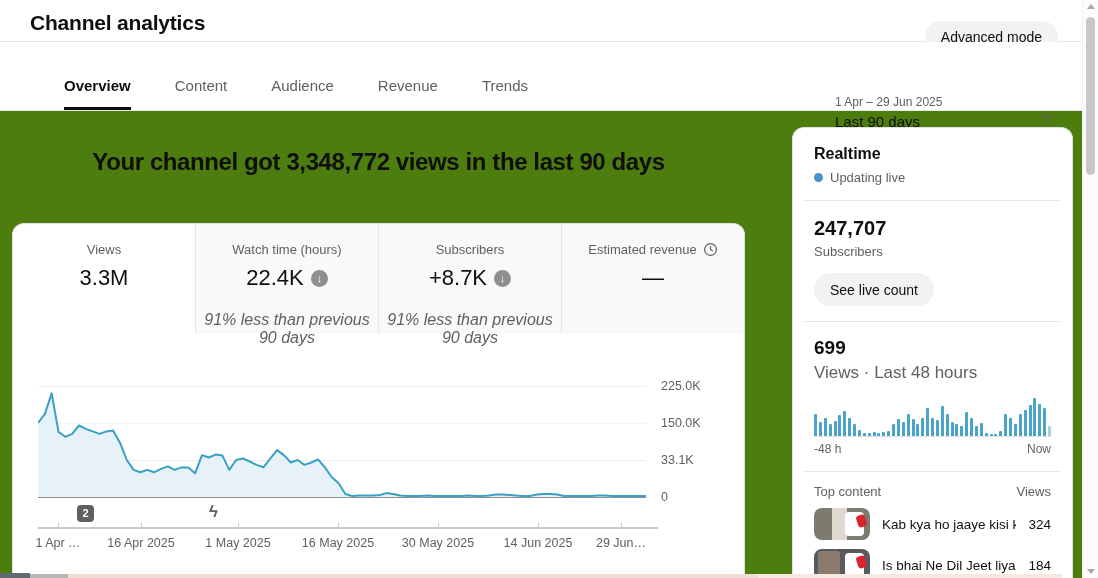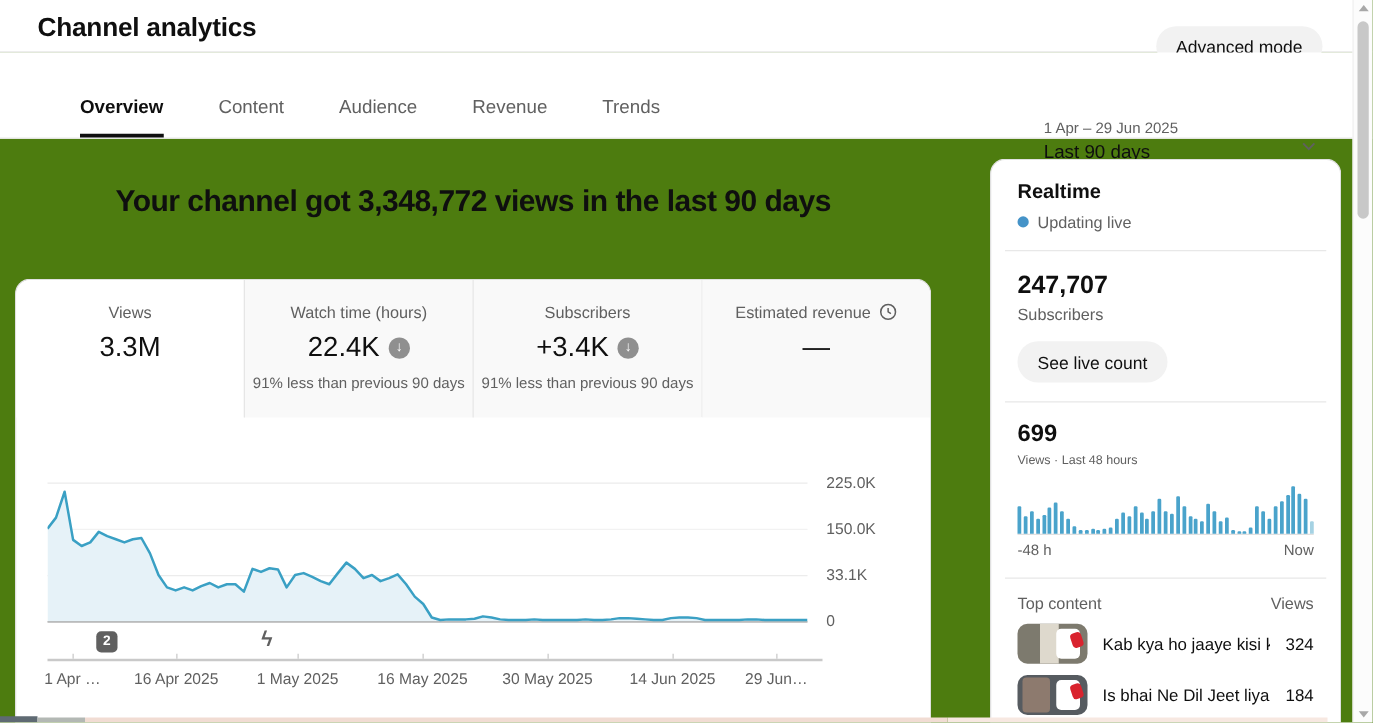--- a/index.html
+++ b/index.html
@@ -27,21 +27,21 @@
 
   
   .big-card{position:absolute;left:12px;top:223px;width:733px;height:356px;border:1px solid #e0e0e0;border-bottom:none;border-radius:12px 12px 0 0;background:#fff;box-sizing:border-box;}
   .metric-row{display:flex;height:110px;}
   .metric-card{flex:1;text-align:center;background:#f9f9f9;border-left:1px solid #e6e6e6;cursor:pointer;}
   .metric-card:first-child{border-left:none;border-top-left-radius:12px;}
   .metric-card:last-child{border-top-right-radius:12px;}
   .metric-card.active{background:#fff;}
   .m-label{margin-top:18px;font-size:13px;color:#606060;display:flex;justify-content:center;align-items:center;gap:6px;}
   .m-value{margin-top:8px;font-size:22px;color:#0f0f0f;display:flex;justify-content:center;align-items:center;gap:7px;}
-  .m-sub{margin-top:8px;font-size:12px;color:#606060;}
+  .m-sub{margin-top:20px;font-size:16px;font-style:italic;color:#606060;}
   .arrow-circle{width:17px;height:17px;border-radius:50%;background:#8f8f8f;color:#fff;font-size:11px;line-height:17px;display:inline-block;font-style:normal;}
   .clock-icon svg{display:block;}
 
   
   .gridline{position:absolute;left:25px;width:608px;height:1px;}
   .g-225{top:162px;background:#ececec;}
   .g-150{top:199px;background:#f2f2f2;}
   .g-75{top:236px;background:#ececec;}
   .g-0{top:273px;background:#8f8f8f;}
   #line-chart{position:absolute;left:25px;top:150px;}
@@ -55,21 +55,21 @@
   
   .rt-card{position:absolute;left:792px;top:127px;width:281px;height:452px;border:1px solid #e0e0e0;border-bottom:none;border-radius:12px 12px 0 0;background:#fff;box-sizing:border-box;padding:17px 21px 0;}
   .rt-title{font-size:16px;font-weight:700;}
   .rt-status{margin-top:7px;font-size:13px;color:#606060;display:flex;align-items:center;gap:7px;}
   .live-dot{width:9px;height:9px;border-radius:50%;background:#4593c8;display:inline-block;}
   .rt-hr{height:1px;background:#e8e8e8;border:none;margin:15px -10px 0;}
   .rt-subs-value{margin-top:16px;font-size:20px;font-weight:700;}
   .rt-subs-label{margin-top:4px;font-size:13px;color:#606060;}
   .rt-btn{margin-top:14px;height:33px;padding:0 16px;background:#f2f2f2;border:none;border-radius:17px;font-family:inherit;font-size:14px;font-weight:500;color:#0f0f0f;cursor:pointer;}
   .rt-views-value{margin-top:15px;font-size:19px;font-weight:700;}
-  .rt-views-label{margin-top:4px;font-size:10px;color:#606060;}
+  .rt-views-label{margin-top:4px;font-size:17px;color:#606060;}
   .rt-bars{margin-top:13px;height:40px;display:flex;align-items:flex-end;justify-content:space-between;border-bottom:1px solid #e0e0e0;padding-bottom:0;cursor:pointer;}
   .rt-bar{width:3px;border-radius:1px 1px 0 0;}
   .rt-range-row{margin-top:5px;display:flex;justify-content:space-between;font-size:12px;color:#606060;}
   .rt-top-header{margin-top:12px;display:flex;justify-content:space-between;font-size:13px;color:#606060;}
   .tc-row{margin-top:9px;display:flex;align-items:center;gap:12px;cursor:pointer;}
   .tc-thumb{width:56px;height:32px;border-radius:8px;flex:none;position:relative;overflow:hidden;}
   .thumb-0{background:#7d7a6e;}
   .thumb-0 .strip{position:absolute;left:18px;top:0;width:15px;height:100%;background:#ded9cd;}
   .thumb-1{background:#565b60;}
   .thumb-1 .strip{position:absolute;left:4px;top:2px;width:22px;height:28px;border-radius:3px;background:#8d7a6e;}
@@ -140,21 +140,21 @@
             <span>22.4K</span>
             <span class="arrow-circle">↓</span>
           </div>
           <div class="m-sub">91% less than previous 90 days</div>
         </div>
         <div class="metric-card">
           <div class="m-label">
             <span>Subscribers</span>
           </div>
           <div class="m-value">
-            <span>+3.4K</span>
+            <span>+8.7K</span>
             <span class="arrow-circle">↓</span>
           </div>
           <div class="m-sub">91% less than previous 90 days</div>
         </div>
         <div class="metric-card">
           <div class="m-label">
             <span>Estimated revenue</span>
             <span class="clock-icon">
               <svg width="15" height="15" viewBox="0 0 16 16" fill="none">
                 <circle cx="8" cy="8" r="6.3" stroke="#606060" stroke-width="1.3"></circle>

